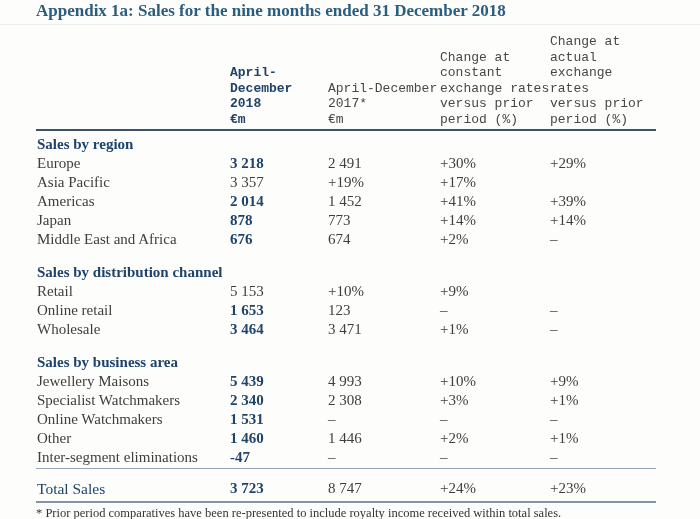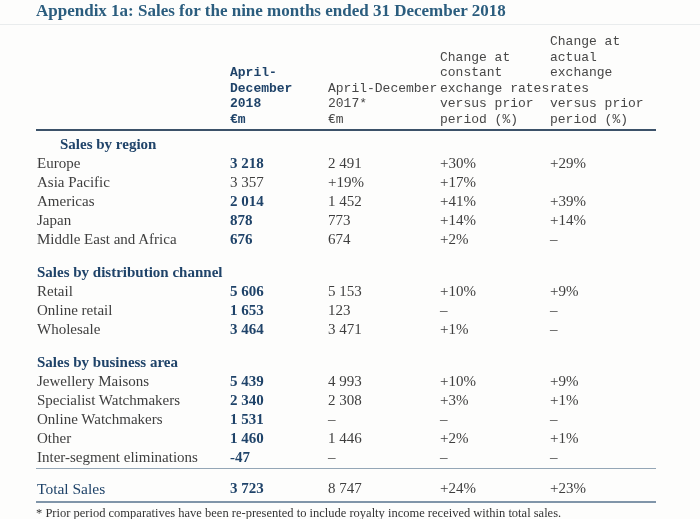--- a/index.html
+++ b/index.html
@@ -59,21 +59,21 @@
   
   .cell { font-size: 15px; line-height: 19px; }
   .cell.label { text-align: left; padding-left: 1px; }
   .cell.num { }
   .bold-num { font-weight: bold; color: #1f4369; }
   .section-title {
     font-weight: bold;
     color: #1f4369;
   }
   .section-row { margin-top: 14px; }
-  .section-row:first-child { margin-top: 4px; margin-left: 23px; }
+  .section-row:first-child { margin-top: 4px; }
   .table-body { border-bottom: 1px solid #94a6b6; padding-bottom: 1px; }
 
   
   .total-row {
     margin-top: 9px;
     padding-bottom: 2px;
     border-bottom: 2px solid #8095a9;
   }
   .total-row .cell { line-height: 21px; }
   .total-label { font-weight: normal; color: #1f4369; font-size: 15.5px; }
@@ -150,21 +150,20 @@
           <div class="cell num bold-num">676</div>
           <div class="cell num">674</div>
           <div class="cell num">+2%</div>
           <div class="cell num">–</div>
         </div>
         <div class="grid-row section-row">
           <div class="cell label section-title" style="grid-column: 1 / -1;">Sales by distribution channel</div>
         </div>
         <div class="grid-row data-row">
           <div class="cell label">Retail</div>
-          <div class="cell num bold-num">5 606</div>
           <div class="cell num">5 153</div>
           <div class="cell num">+10%</div>
           <div class="cell num">+9%</div>
         </div>
         <div class="grid-row data-row">
           <div class="cell label">Online retail</div>
           <div class="cell num bold-num">1 653</div>
           <div class="cell num">123</div>
           <div class="cell num">–</div>
           <div class="cell num">–</div>

